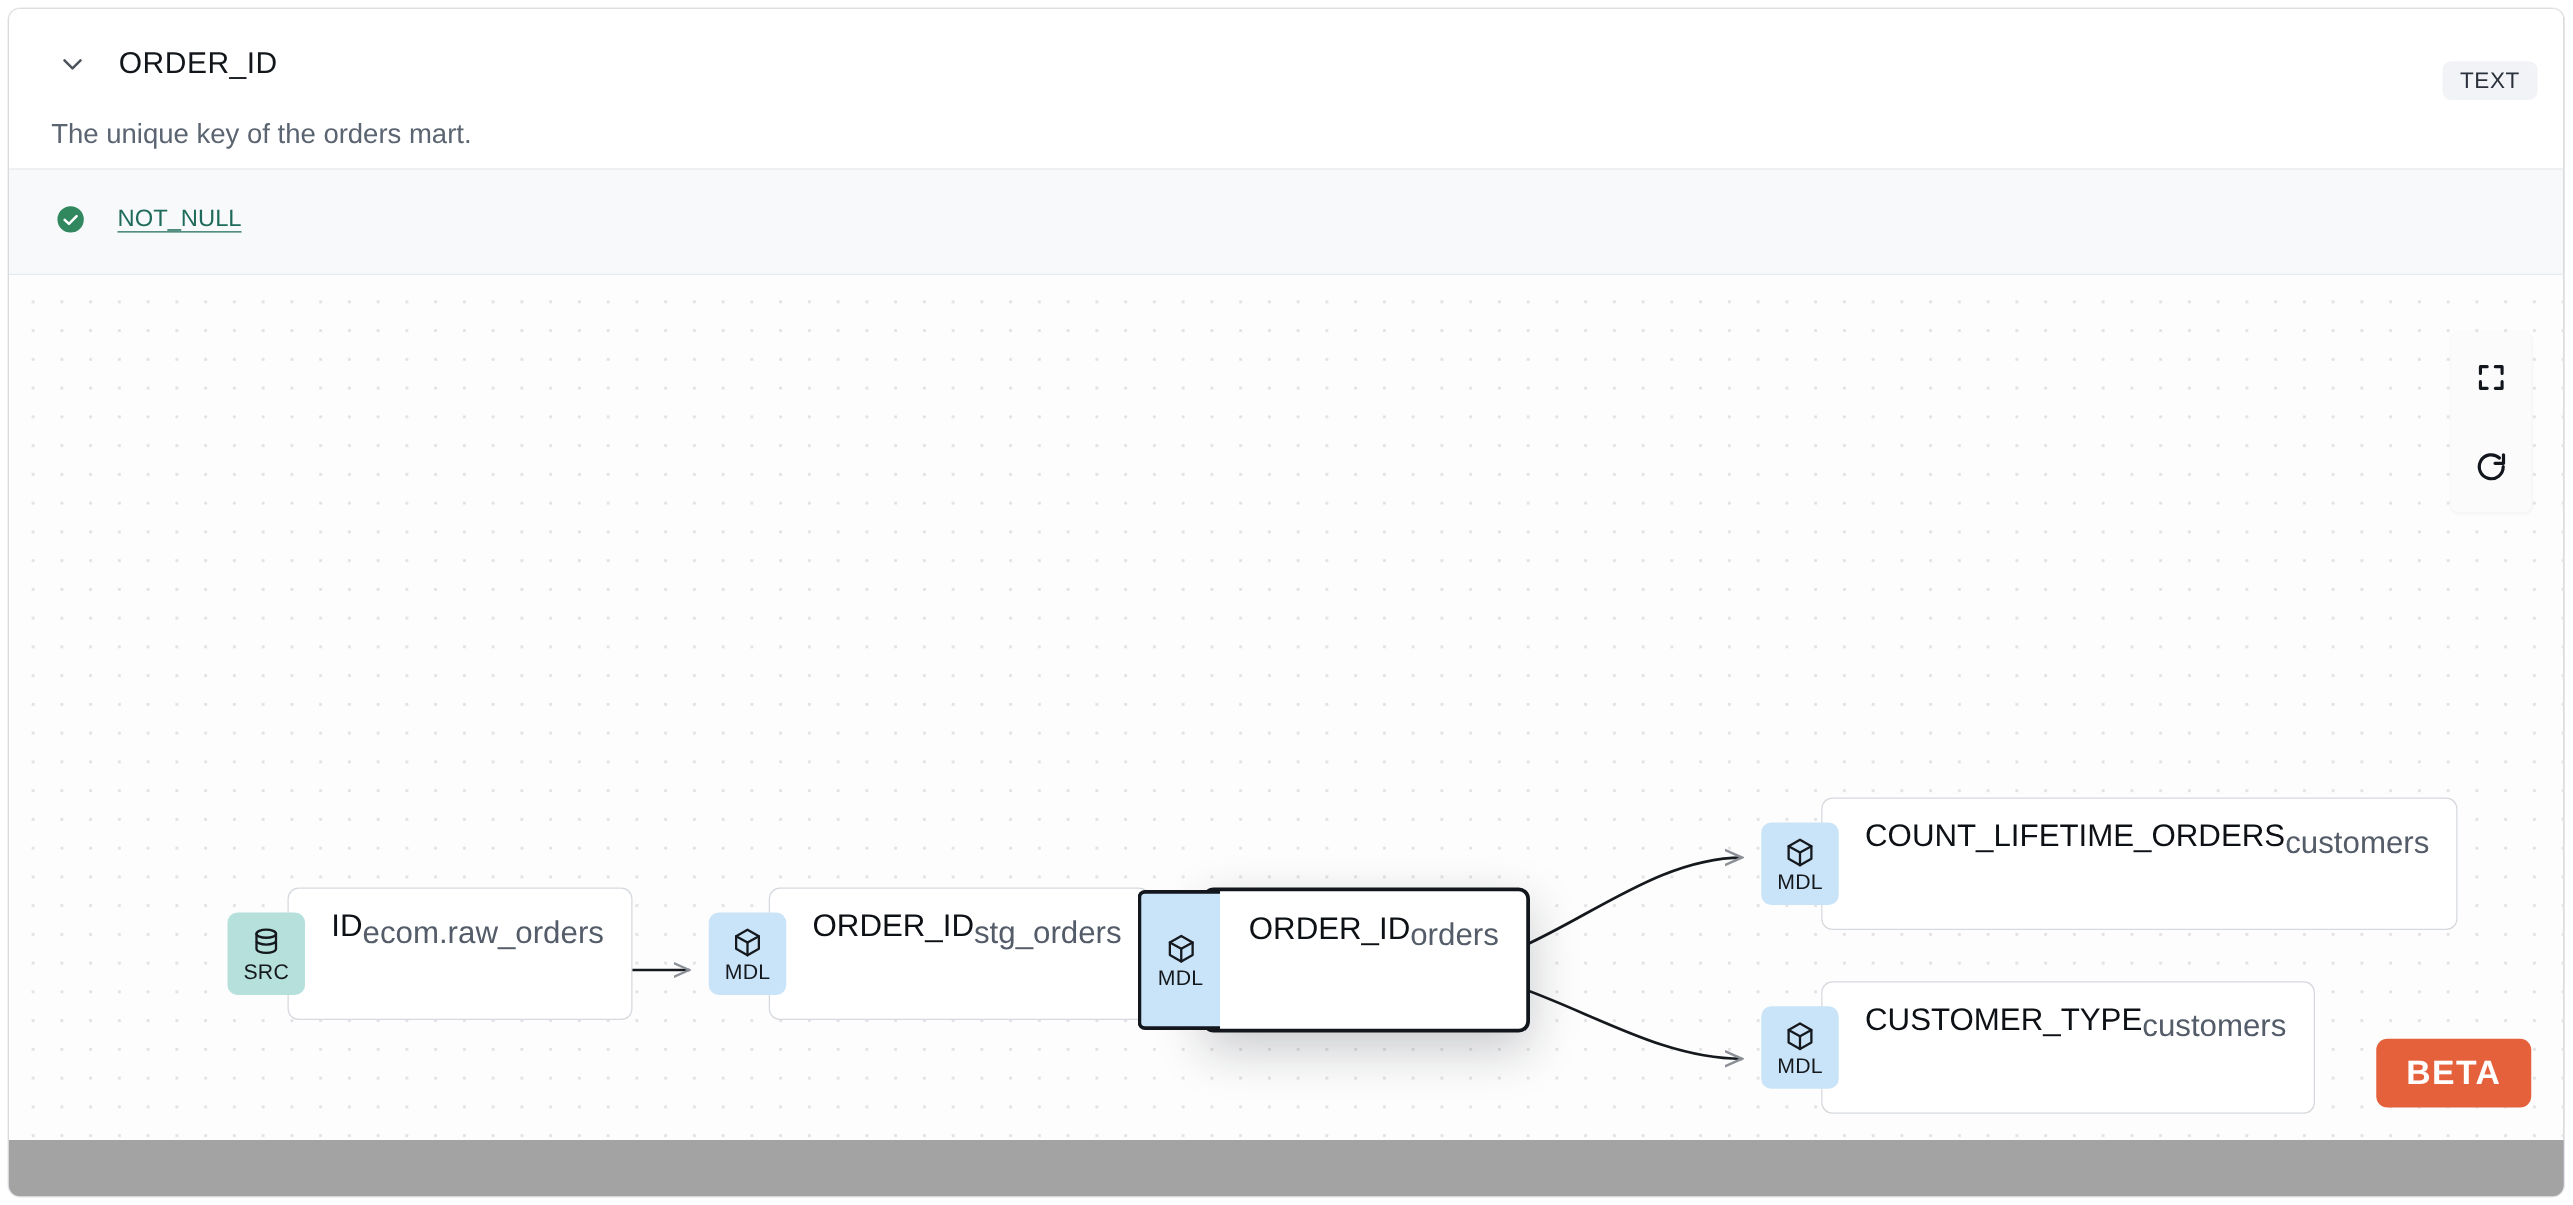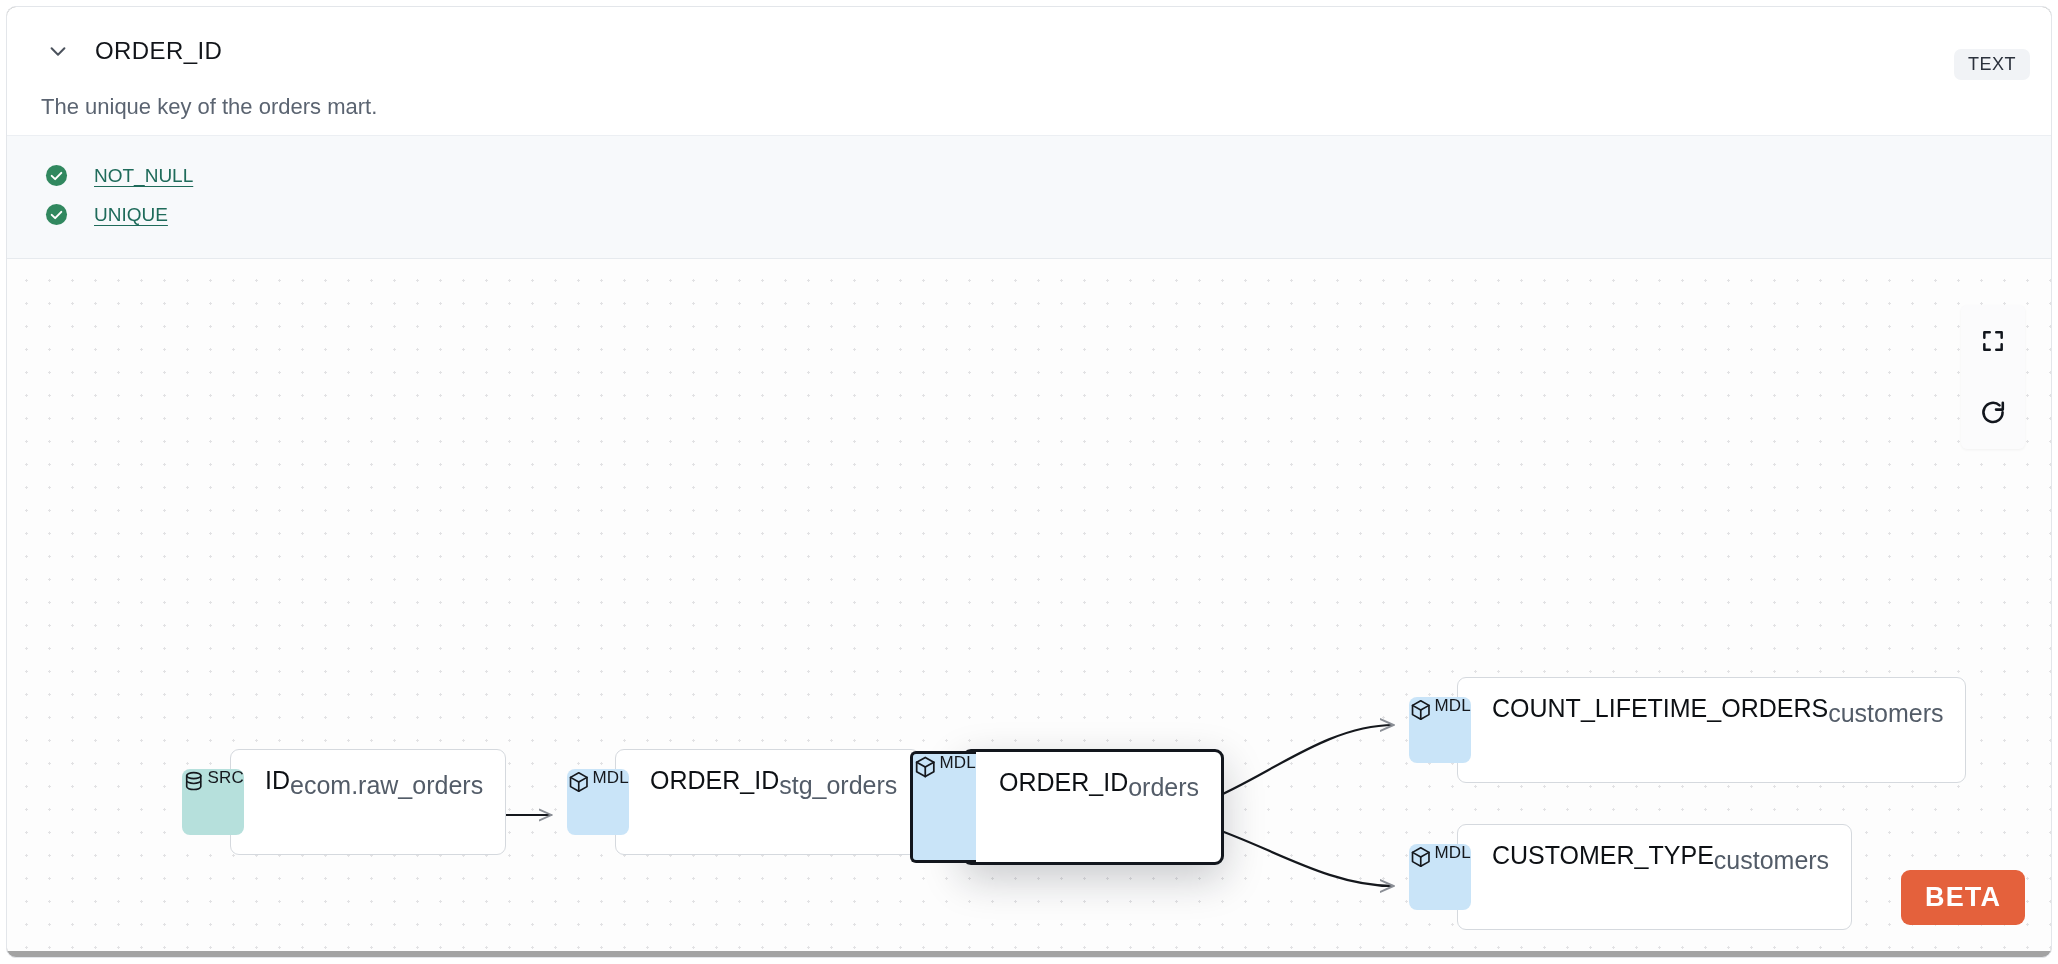--- a/index.html
+++ b/index.html
@@ -137,22 +137,22 @@
     position: absolute;
     display: flex;
     align-items: stretch;
   }
 
   .node-badge {
     width: 62px;
     flex: 0 0 62px;
     border-radius: 8px;
     display: flex;
-    flex-direction: row;
-    align-items: flex-start;
+    flex-direction: column;
+    align-items: center;
     justify-content: center;
     gap: 2px;
     z-index: 2;
     align-self: center;
     height: 66px;
   }
   .node-badge.src { background: #b6e0dc; }
   .node-badge.mdl { background: #c9e4f8; }
 
   .node-badge .badge-text {
@@ -279,27 +279,20 @@
   <div class="tests">
 
     <div class="test-row">
       <svg class="check-icon" viewBox="0 0 24 24">
         <circle cx="12" cy="12" r="11" fill="#31885f"></circle>
         <polyline points="7 12.4 10.6 15.8 17 9.3" fill="none" stroke="#ffffff" stroke-width="2.1" stroke-linecap="round" stroke-linejoin="round"></polyline>
       </svg>
       <span class="test-label">NOT_NULL</span>
     </div>
 
-    <div class="test-row">
-      <svg class="check-icon" viewBox="0 0 24 24">
-        <circle cx="12" cy="12" r="11" fill="#31885f"></circle>
-        <polyline points="7 12.4 10.6 15.8 17 9.3" fill="none" stroke="#ffffff" stroke-width="2.1" stroke-linecap="round" stroke-linejoin="round"></polyline>
-      </svg>
-      <span class="test-label">UNIQUE</span>
-    </div>
 
   </div>
 
   <div class="canvas">
 
     <svg class="edges" viewBox="0 0 2046 692" preserveAspectRatio="none">
       <defs>
         <marker id="arrow" viewBox="0 0 10 10" refX="9" refY="5" markerWidth="7" markerHeight="7" orient="auto-start-reverse">
           <path d="M 0 1 L 9 5 L 0 9" fill="none" stroke="#8b8f96" stroke-width="1.3"></path>
         </marker>

